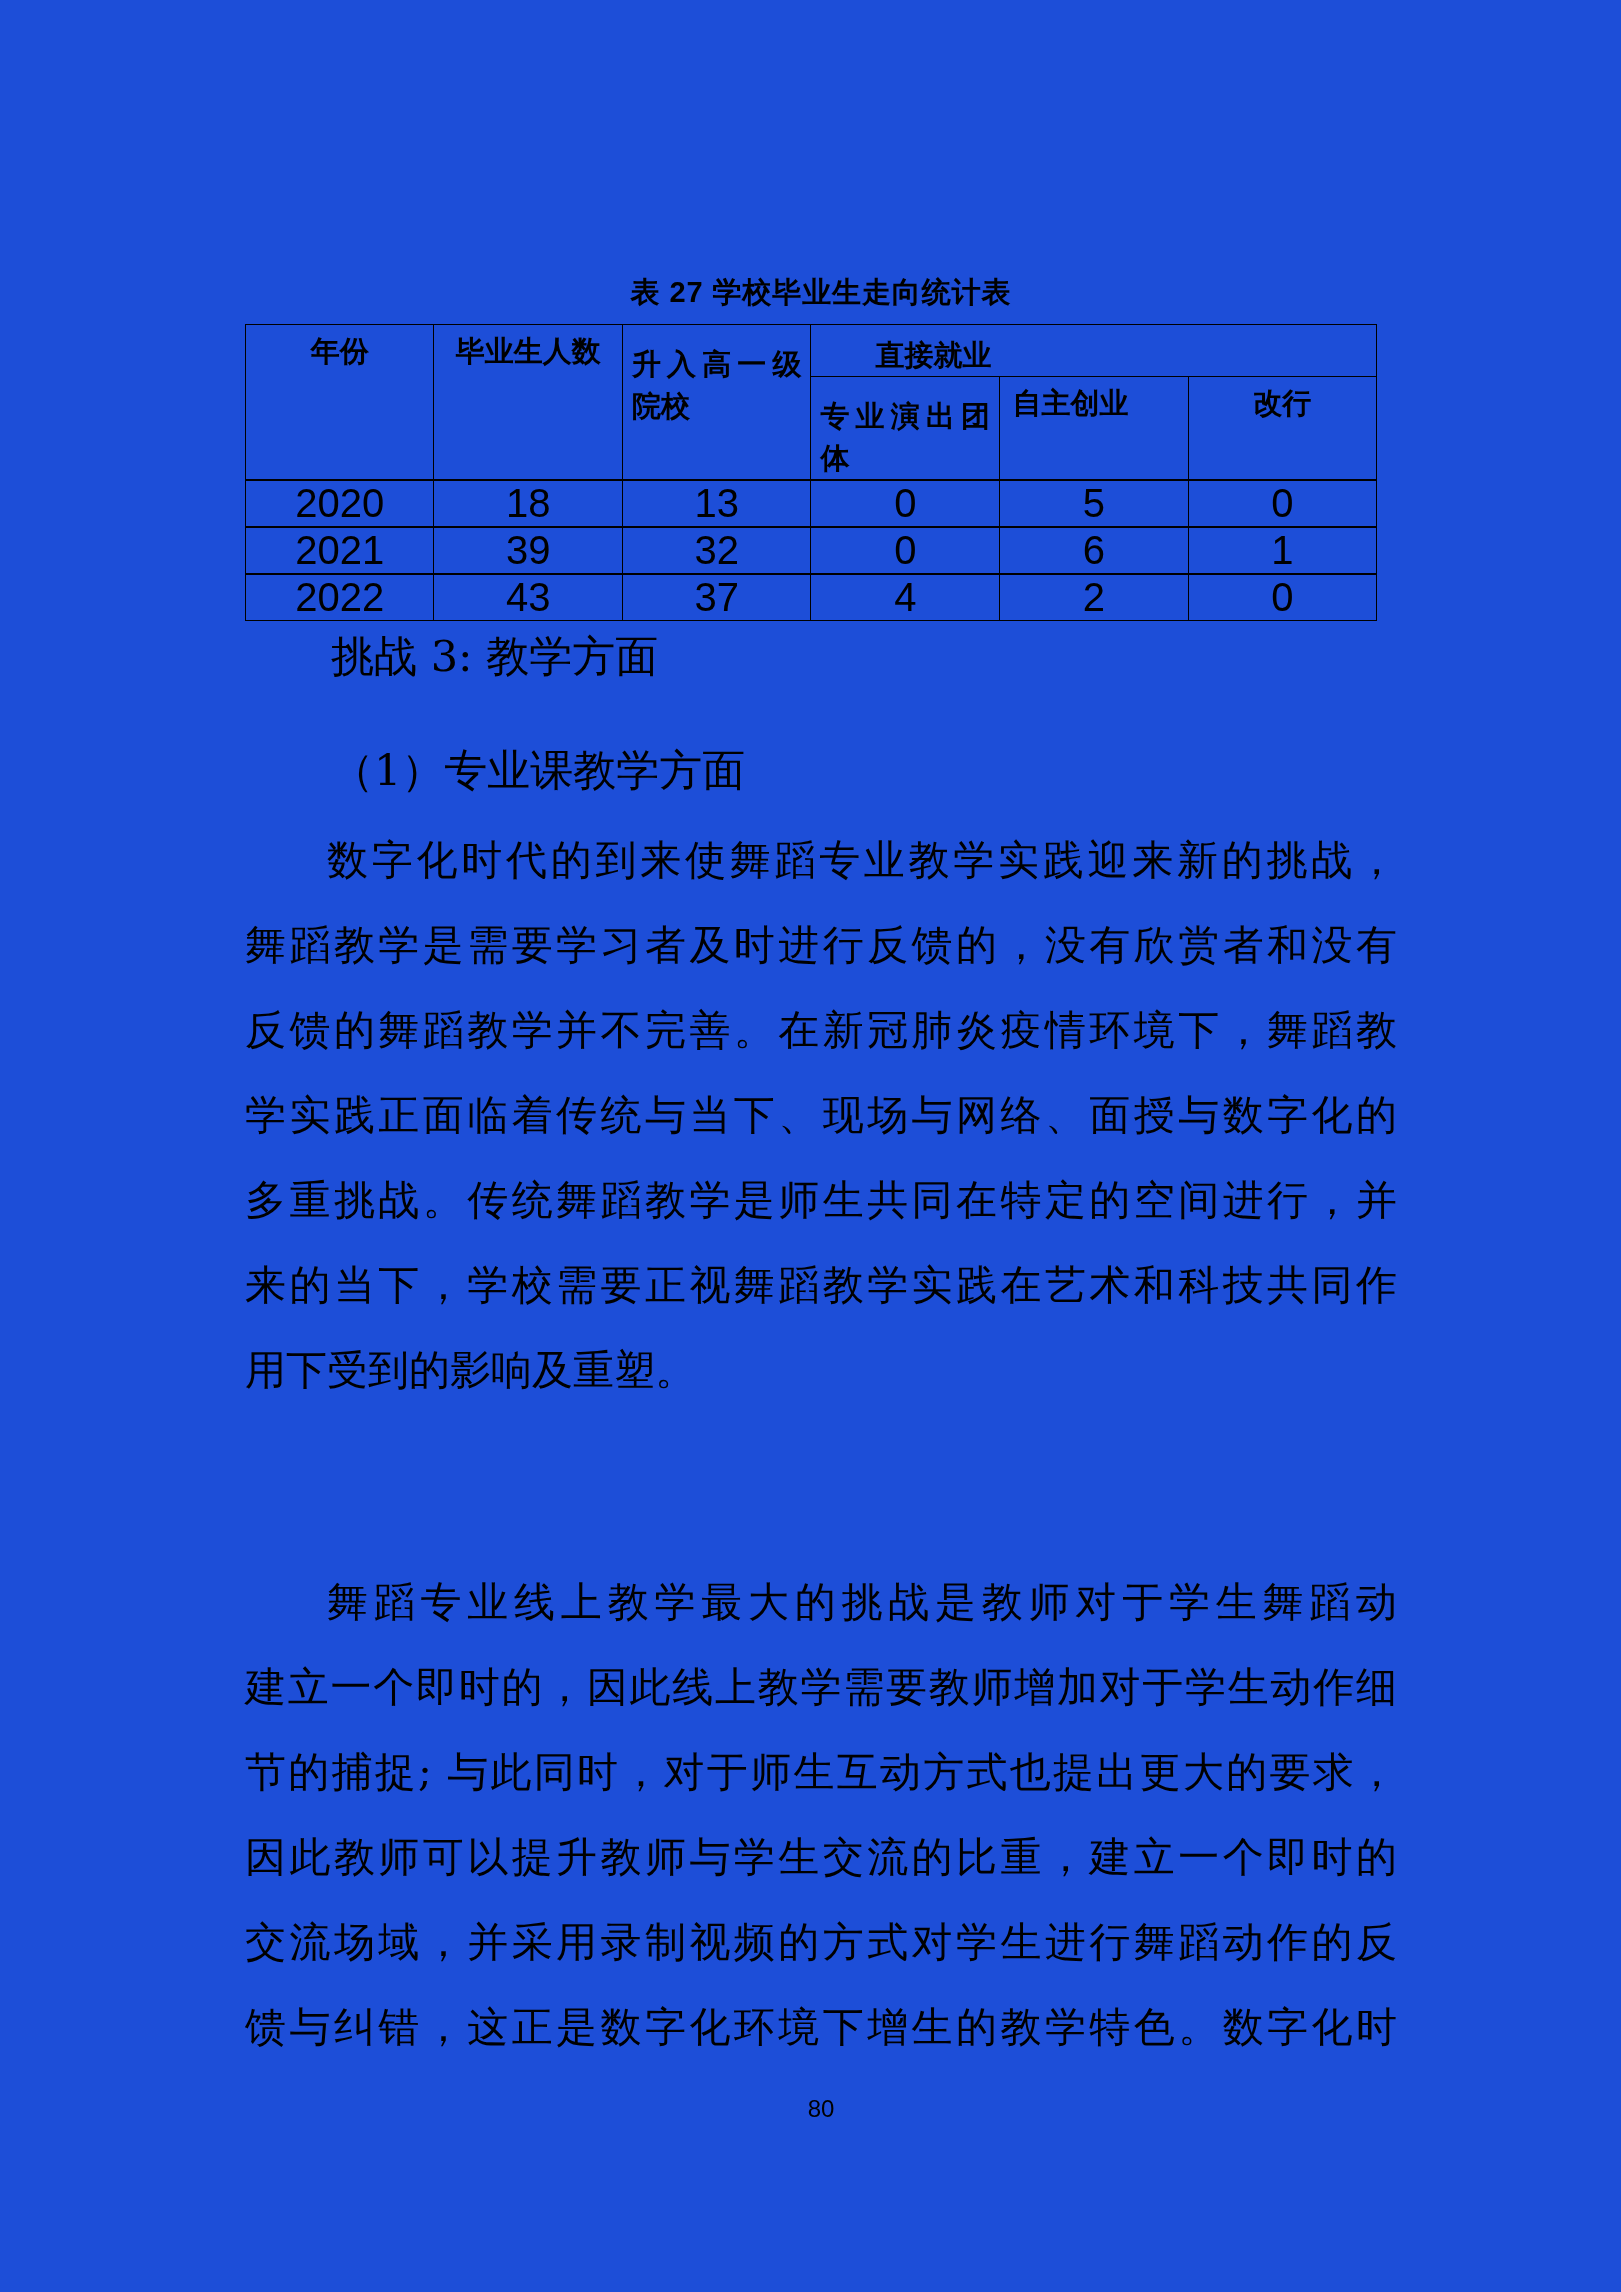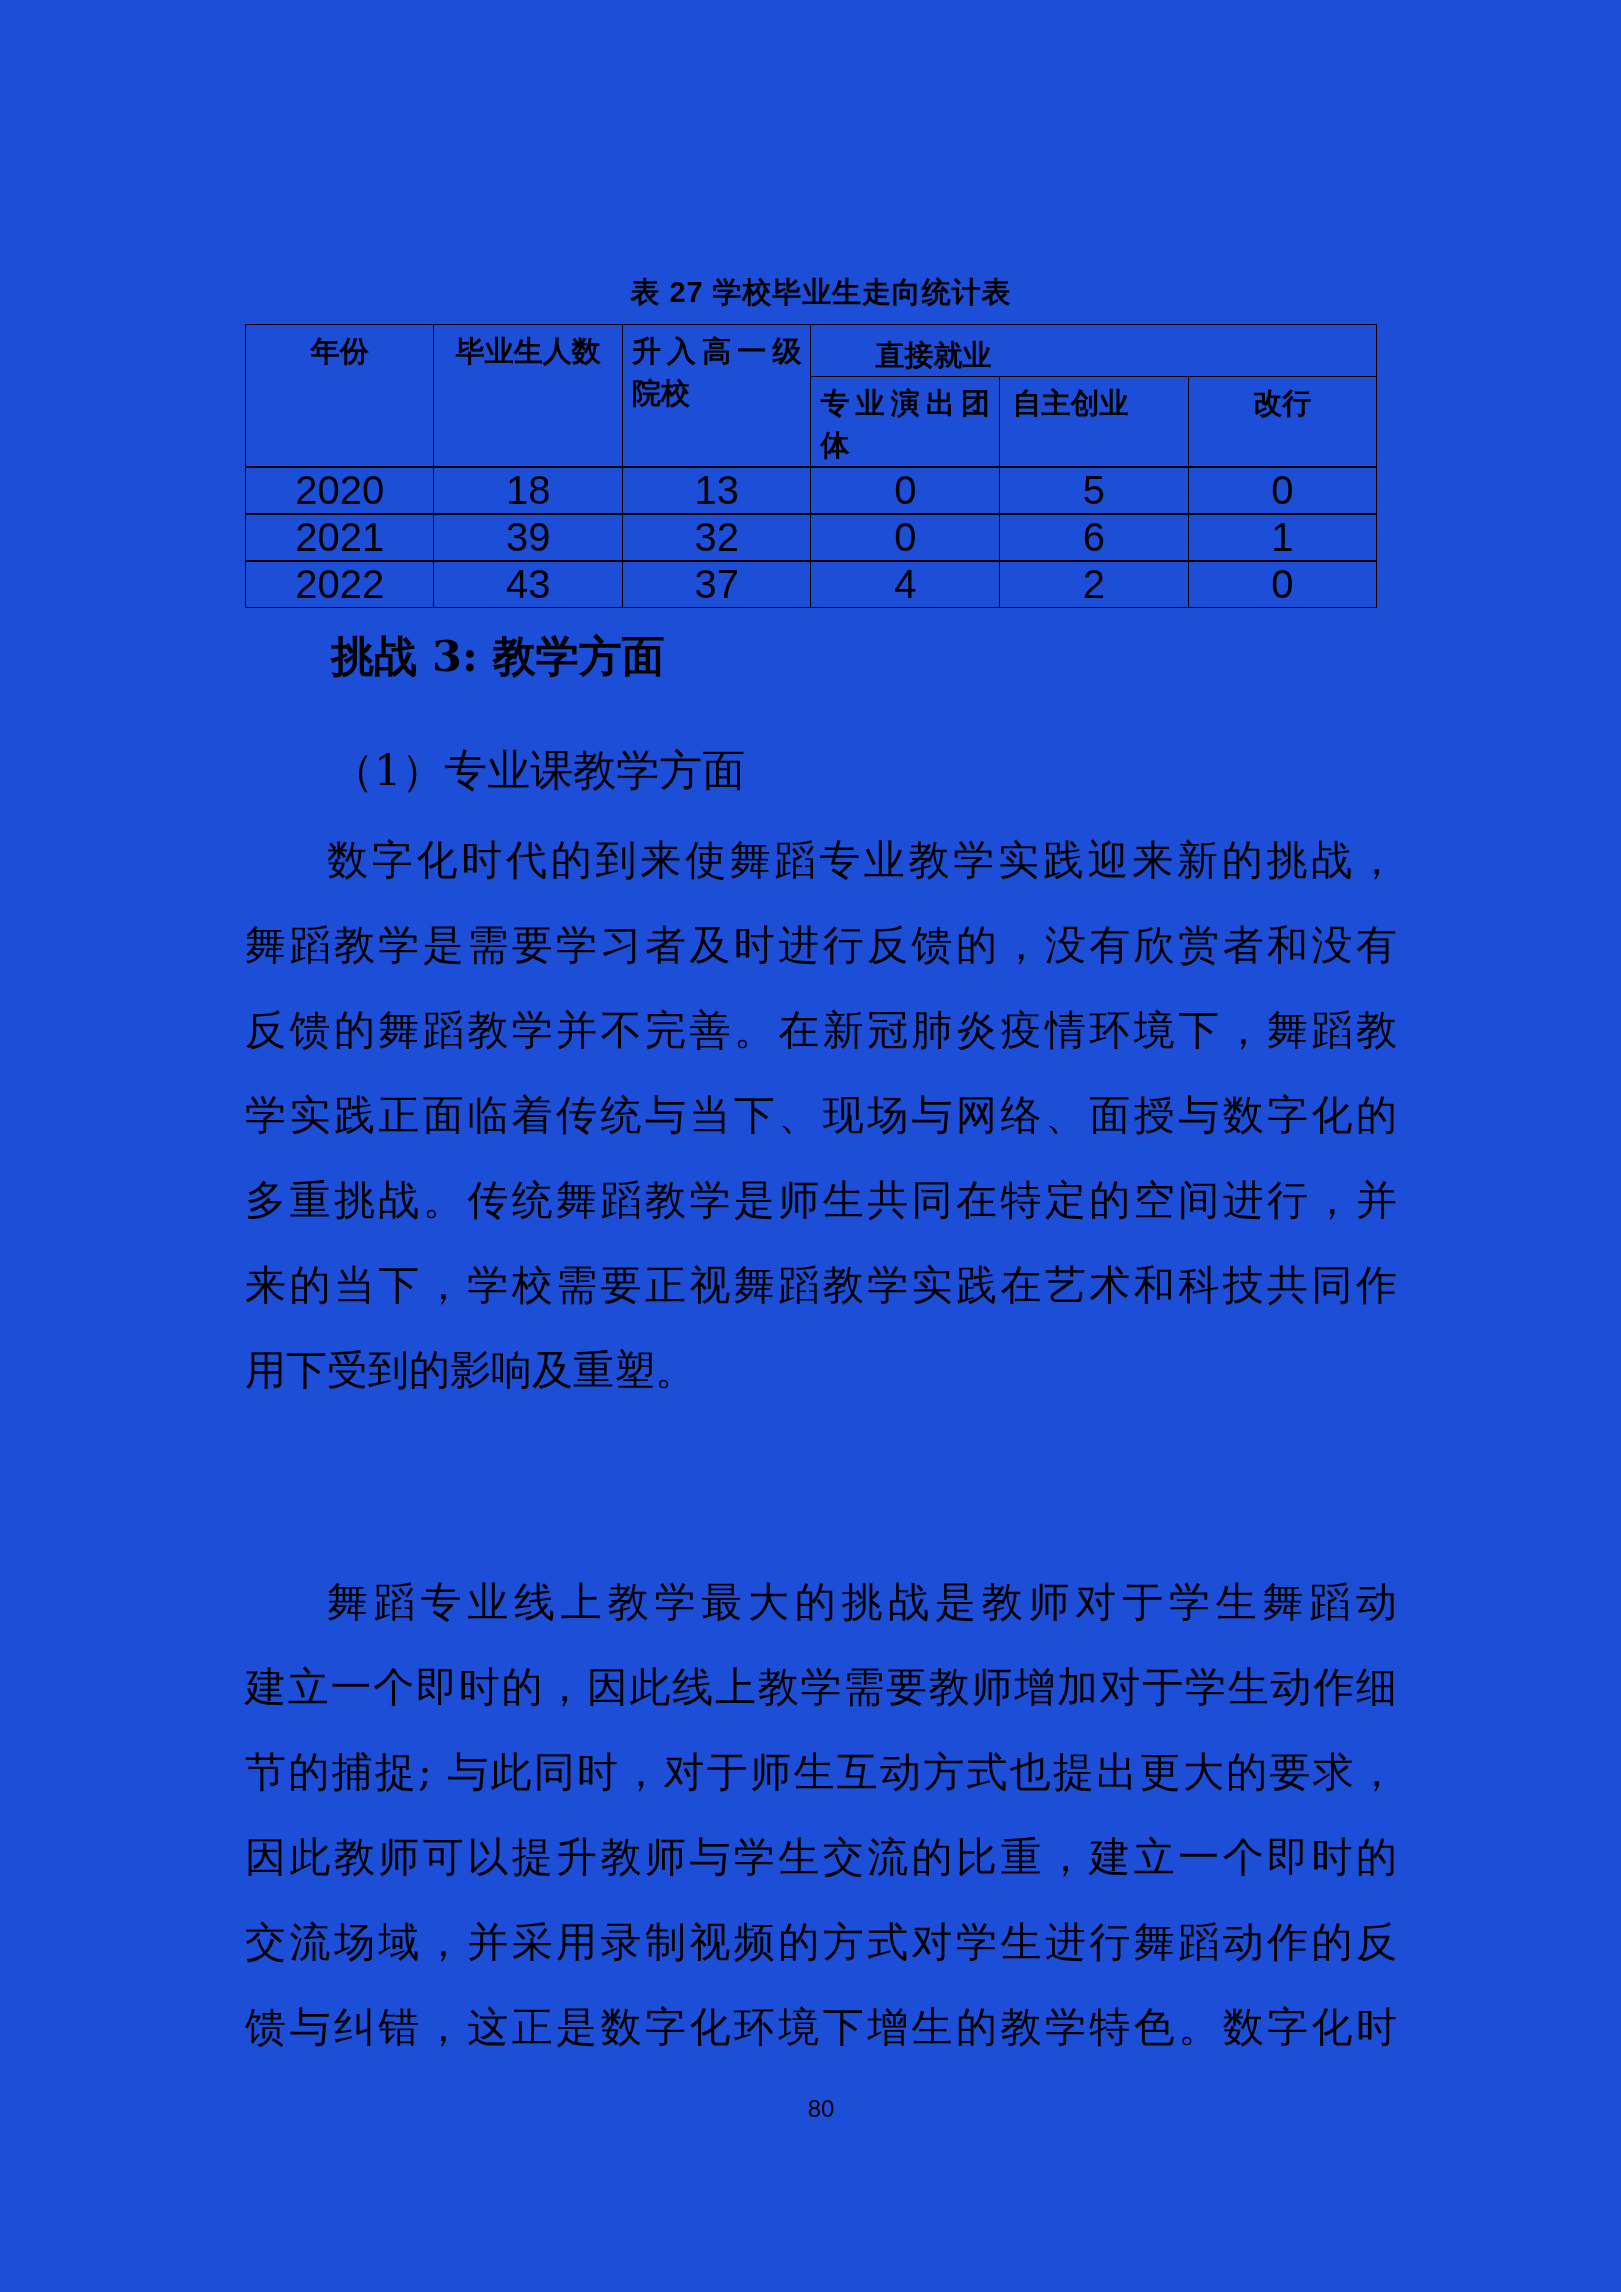--- a/index.html
+++ b/index.html
@@ -50,21 +50,21 @@
     vertical-align: middle;
     font-weight: normal;
     height: 45px;
     font-size: 40px;
   }
   .gtable .h-row1 { height: 43px; }
   .gtable .h-row2 { height: 85px; }
   .gtable .th-wrap {
     text-align: justify;
     text-align-last: auto;
-    padding: 5px 9px 0 9px;
+    padding: 18px 9px 0 9px;
     line-height: 42px;
   }
   .gtable .th-direct {
     text-align: left;
     padding-left: 64px;
     vertical-align: middle;
     padding-top: 11px;
   }
   .gtable .th-self {
     text-align: left;
@@ -73,21 +73,21 @@
   
   .hd {
     position: absolute;
     left: 245px; width: 1152px;
     font-family: "DejaVu Serif", "Liberation Serif", serif;
     font-size: 43px;
     line-height: 54px;
     padding-left: 86px;
     font-weight: normal;
   }
-  .hd1 { top: 629px; font-weight: bold; }
+  .hd1 { top: 629px; }
   .hd2 { top: 743px; }
   
   .para {
     position: absolute;
     left: 245px; width: 1152px;
     font-family: "DejaVu Serif", "Liberation Serif", serif;
     font-size: 41px;
     color: #000;
   }
   .p1 { top: 818px; }

